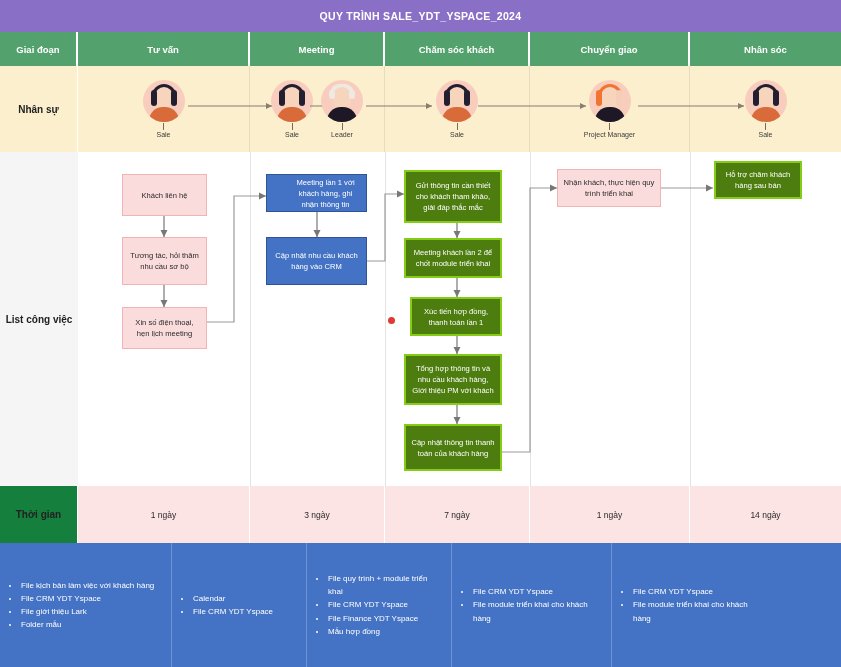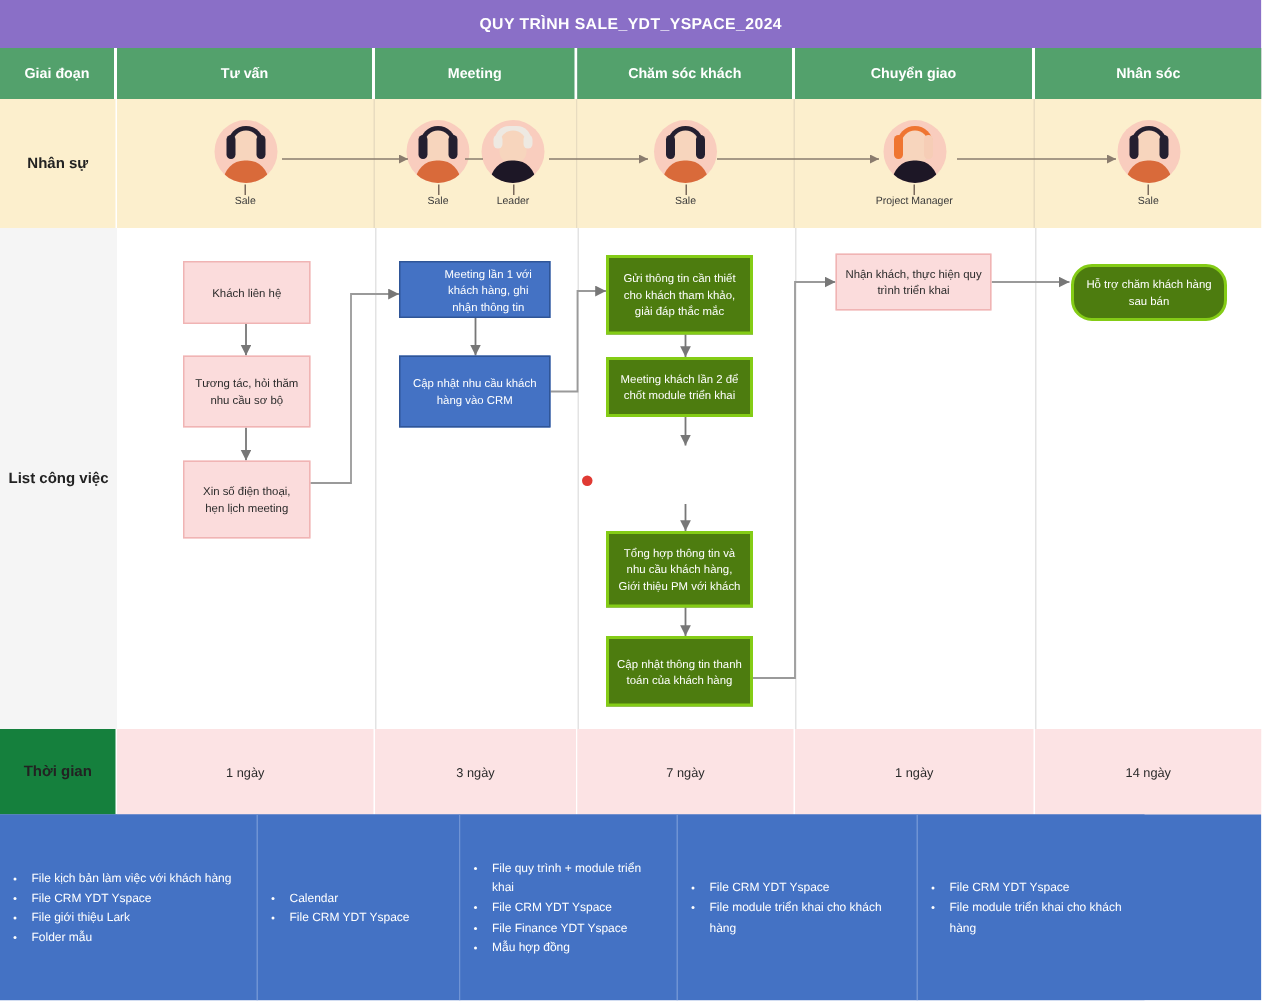--- a/index.html
+++ b/index.html
@@ -360,34 +360,35 @@
       <line x1="457" y1="184" x2="457" y2="202" stroke="#777" stroke-width="1.2" marker-end="url(#narrow)"></line>
       <line x1="457" y1="253" x2="457" y2="272" stroke="#777" stroke-width="1.2" marker-end="url(#narrow)"></line>
 
       <path d="M502,300 L530,300 L530,36 L557,36" fill="none" stroke="#9a9a9a" stroke-width="1.2" marker-end="url(#narrow)"></path>
 
       <line x1="661" y1="36" x2="713" y2="36" stroke="#9a9a9a" stroke-width="1.2" marker-end="url(#narrow)"></line>
     </svg>
 
     <div class="node node-pink" style="left:122px; top:22px; width:85px; height:42px;">Khách liên hệ</div>
     <div class="node node-pink" style="left:122px; top:85px; width:85px; height:48px;">Tương tác, hỏi thăm nhu cầu sơ bộ</div>
-    <div class="node node-pink" style="left:122px; top:155px; width:85px; height:52px;">Xin số điện thoại, hẹn lịch meeting</div>
+    <div class="node node-pink" style="left:122px; top:155px; width:85px; height:42px;">Xin số điện thoại, hẹn lịch meeting</div>
 
     <div class="node node-blue" style="left:266px; top:22px; width:101px; height:38px;padding-left:23px;">Meeting lần 1 với khách hàng, ghi nhận thông tin</div>
     <div class="node node-blue" style="left:266px; top:85px; width:101px; height:48px;">Cập nhật nhu cầu khách hàng vào CRM</div>
 
     <div class="node node-red" style="left:404px; top:18px; width:98px; height:53px;">Gửi thông tin cần thiết cho khách tham khảo, giải đáp thắc mắc</div>
     <div class="node node-red" style="left:404px; top:86px; width:98px; height:40px;">Meeting khách lần 2 để chốt module triển khai</div>
+    <div class="node node-red" style="left:410px; top:145px; width:92px; height:39px;">Xúc tiến hợp đồng, thanh toán lần 1</div>
     <div class="node node-red" style="left:404px; top:202px; width:98px; height:51px;">Tổng hợp thông tin và nhu cầu khách hàng, Giới thiệu PM với khách</div>
     <div class="node node-red" style="left:404px; top:272px; width:98px; height:47px;">Cập nhật thông tin thanh toán của khách hàng</div>
     <div class="dot-marker" style="left:388px; top:165px;"></div>
 
     <div class="node node-pink" style="left:557px; top:17px; width:104px; height:38px;">Nhận khách, thực hiện quy trình triển khai</div>
 
-    <div class="node node-red" style="left:714px; top:24px; width:104px; height:38px;border-radius:14px;">Hỗ trợ chăm khách hàng sau bán</div>
+    <div class="node node-red" style="left:714px; top:9px; width:88px; height:38px;">Hỗ trợ chăm khách hàng sau bán</div>
   </div>
 
   <div class="time-row">
     <div class="time-label" style="width:78px">Thời gian</div>
     <div class="time-cell" style="width:172px">1 ngày</div>
     <div class="time-cell" style="width:135px">3 ngày</div>
     <div class="time-cell" style="width:145px">7 ngày</div>
     <div class="time-cell" style="width:160px">1 ngày</div>
     <div class="time-cell" style="width:151px">14 ngày</div>
   </div>

